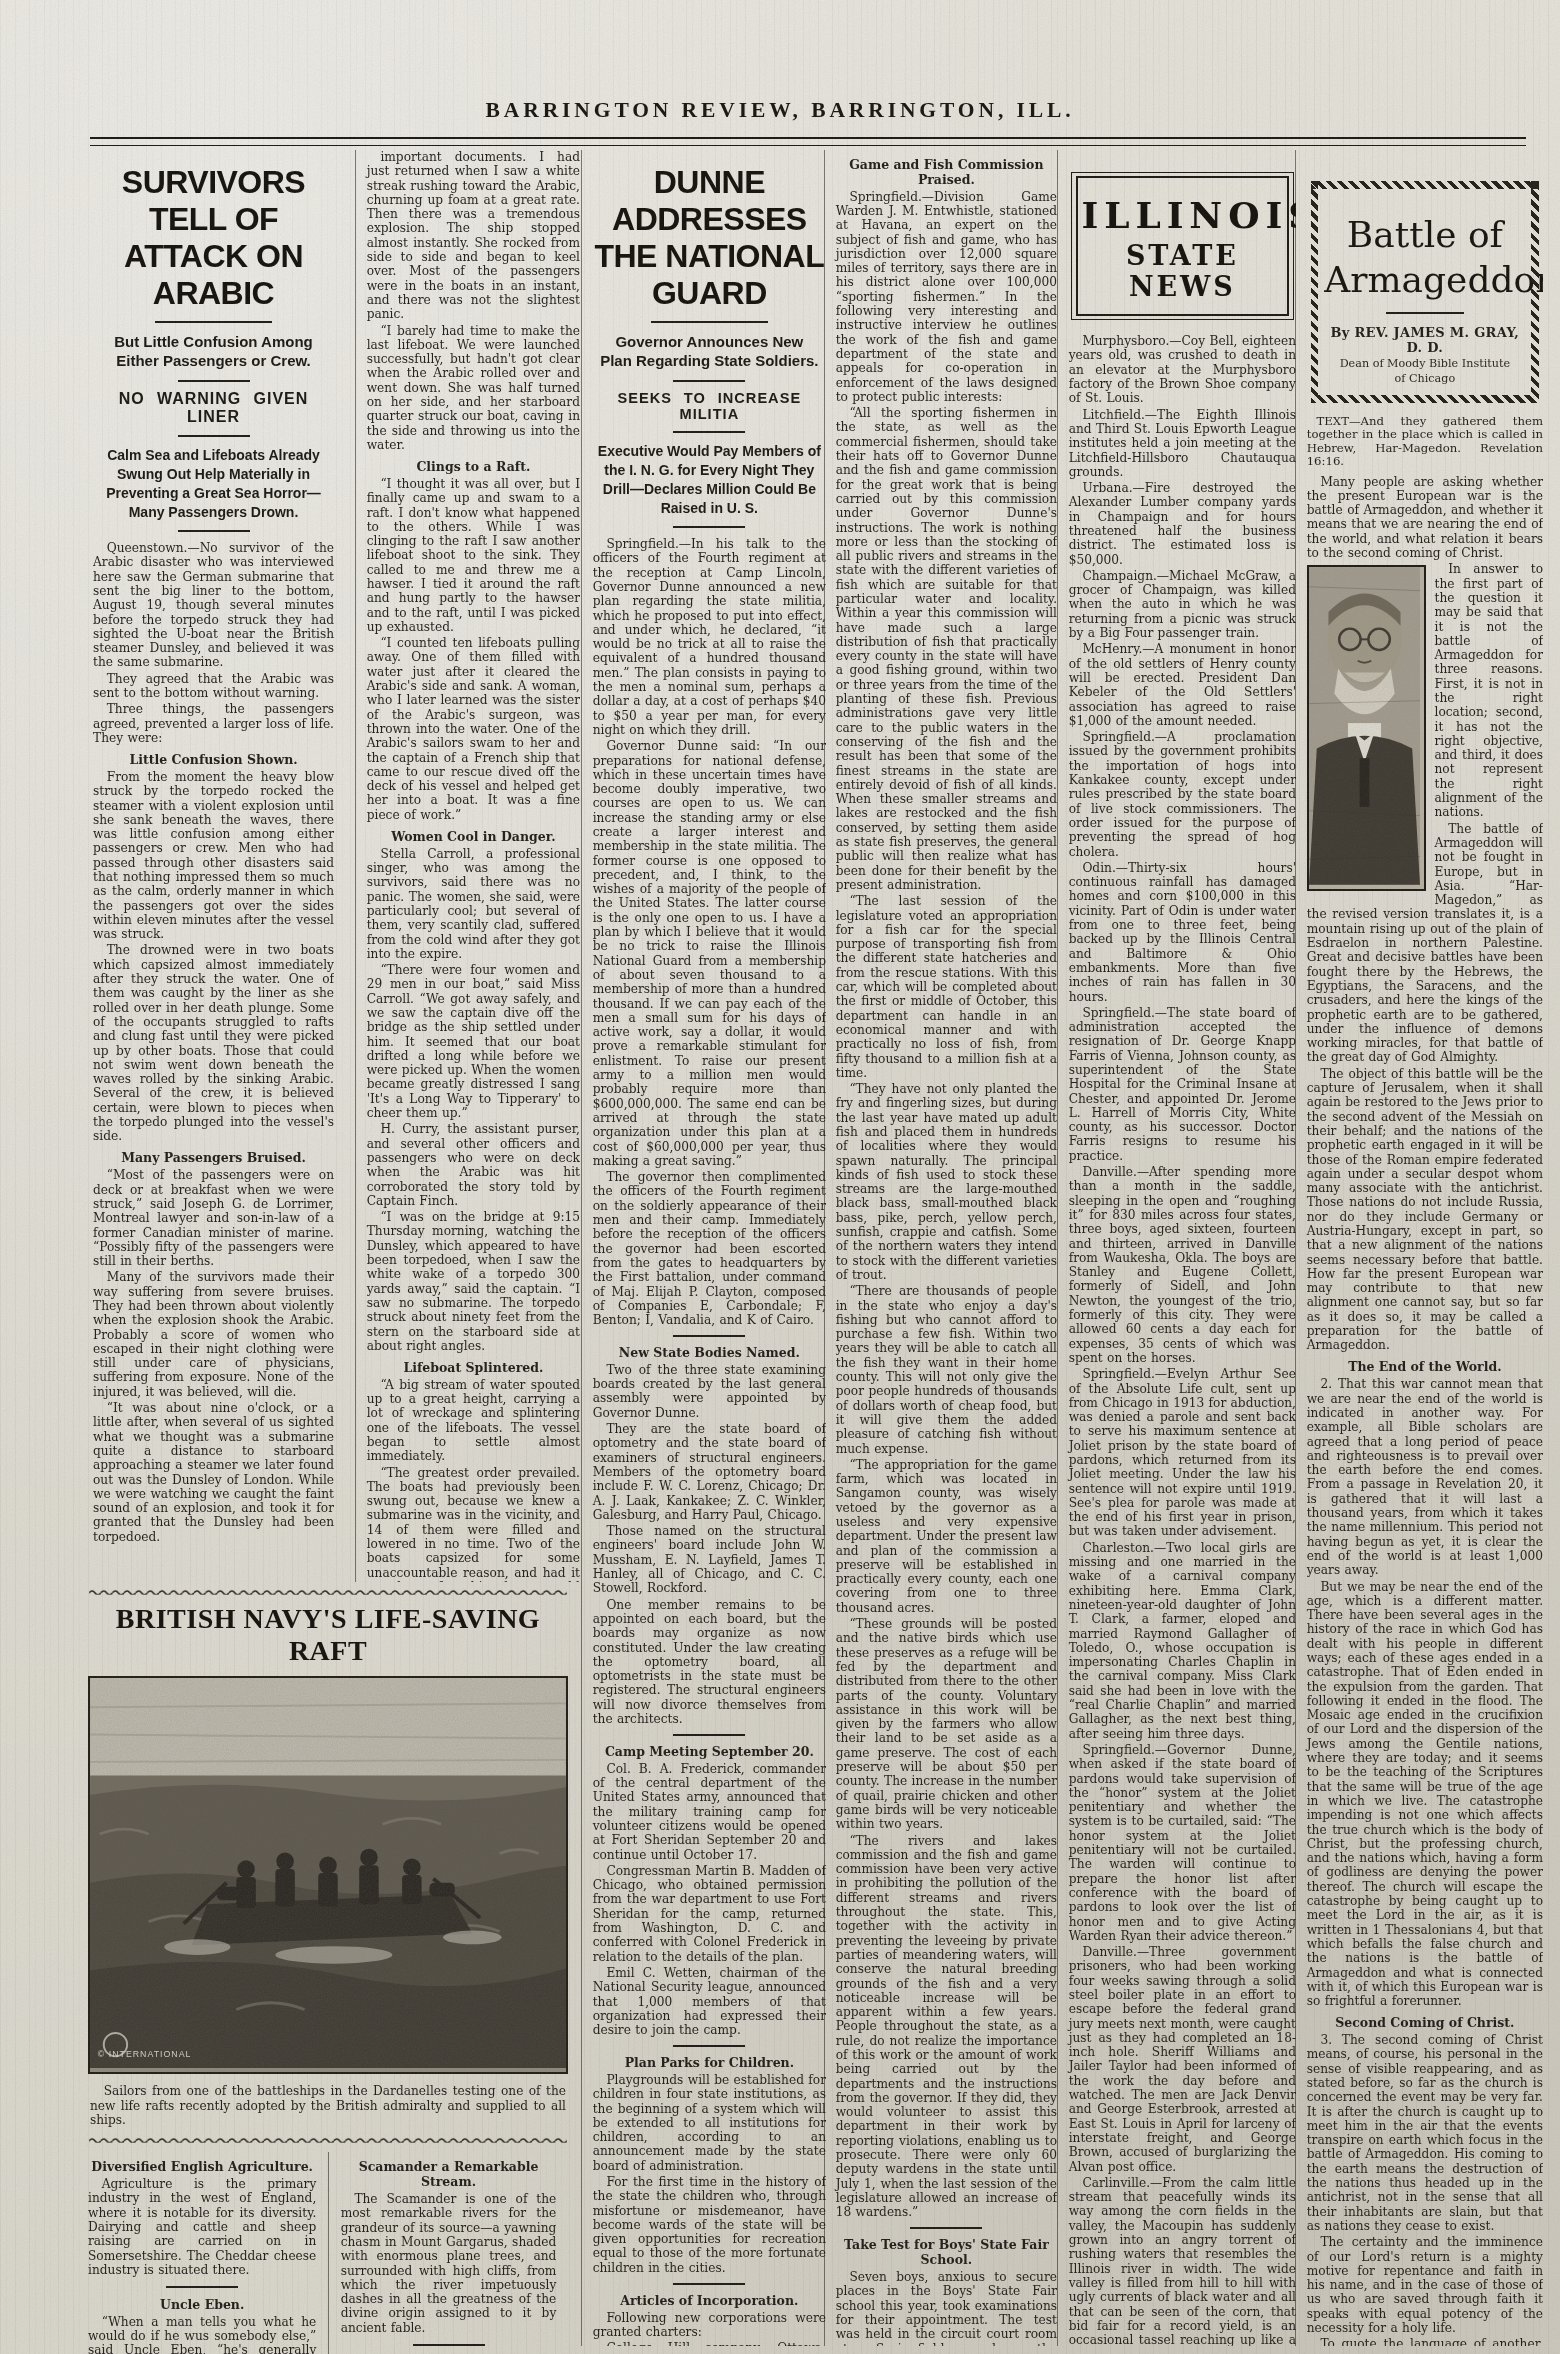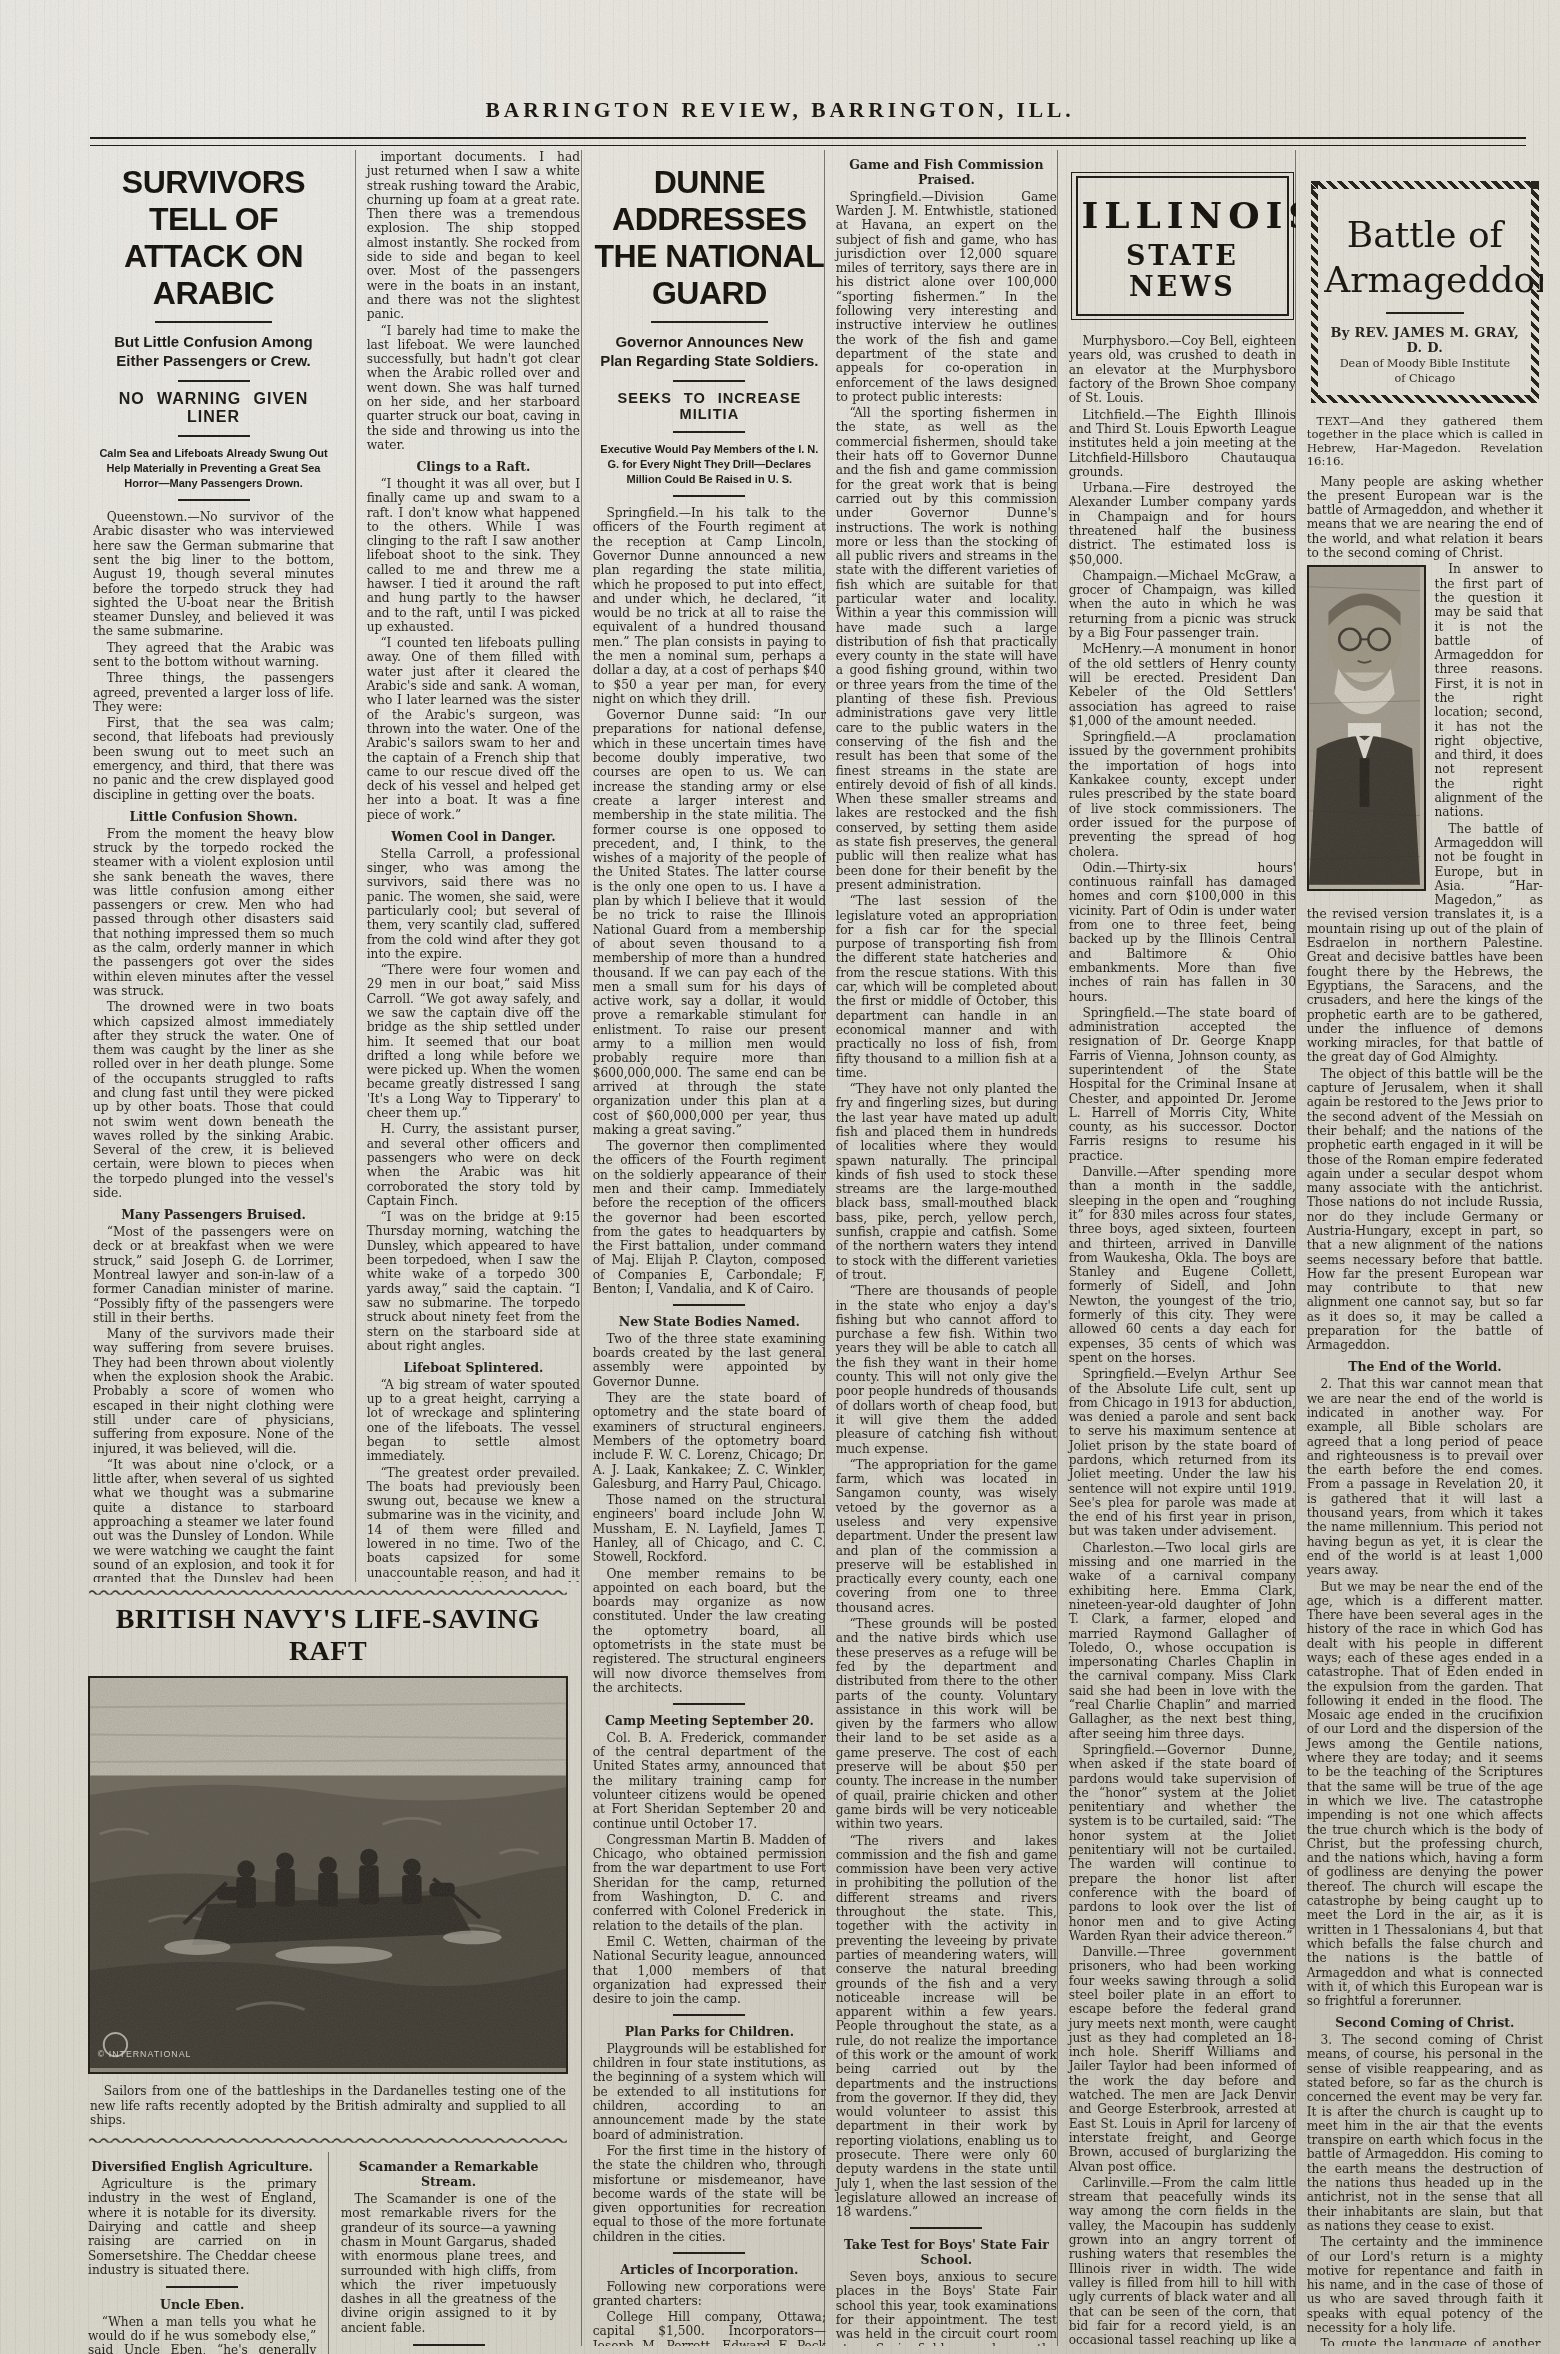--- a/index.html
+++ b/index.html
@@ -24,21 +24,21 @@
   #col3{left:566px;width:245px;height:2196px;}
   #col4{left:809px;width:233px;height:2196px;}
   #col5{left:1042px;width:239px;height:2196px;}
   #col6{left:1280px;width:248px;height:2196px;}
 
   .headline{font-family:"Liberation Sans",sans-serif;font-weight:700;font-size:32px;line-height:1.16;
     text-align:center;margin:13.7px 0 5.9px;color:#14110d;letter-spacing:-0.5px;}
   .deck{font-family:"Liberation Sans",sans-serif;font-weight:700;text-align:center;color:#1b1813;}
   .deck-lg{font-size:15px;line-height:1.3;padding:0 5.9px;}
   .deck-caps{font-size:16px;letter-spacing:1px;word-spacing:6.8px;}
-  .deck-sm{font-size:11px;line-height:1.35;padding:0 2px;}
+  .deck-sm{font-size:14px;line-height:1.35;padding:0 2px;}
   .divider{width:72px;border-top:2px solid #1e1b16;margin:8.8px auto;}
   .divider.wide{width:117px;}
 
   .para{font-size:12.2px;line-height:14.3px;text-align:justify;text-indent:13.7px;margin:0 0 2px;word-spacing:0.5px;}
   .subhead{font-weight:bold;text-align:center;font-size:12.5px;margin:6.8px 0 2.9px;}
   .body .divider{margin:7.8px auto;}
 
   .state-box{border:1px solid #1c1914;padding:3.9px;margin:21.5px 2px 13.7px;}
   .state-box-inner{border:2.9px solid #1c1914;padding:15.6px 3.9px 11.7px;text-align:center;}
   .state-title1{font-family:"DejaVu Serif",serif;font-weight:bold;font-size:36px;letter-spacing:5.9px;color:#14110d;}
@@ -101,21 +101,20 @@
     <div class="deck deck-lg">But Little Confusion Among Either Passengers or Crew.</div>
     <div class="divider"></div>
     <div class="deck deck-caps">NO WARNING GIVEN LINER</div>
     <div class="divider"></div>
     <div class="deck deck-sm">Calm Sea and Lifeboats Already Swung Out Help Materially in Preventing a Great Sea Horror—Many Passengers Drown.</div>
     <div class="divider"></div>
     <div class="body">
         <p class="para">Queenstown.—No survivor of the Arabic disaster who was interviewed here saw the German submarine that sent the big liner to the bottom, August 19, though several minutes before the torpedo struck they had sighted the U-boat near the British steamer Dunsley, and believed it was the same submarine.</p>
         <p class="para">They agreed that the Arabic was sent to the bottom without warning.</p>
         <p class="para">Three things, the passengers agreed, prevented a larger loss of life. They were:</p>
-        <p class="para">First, that the sea was calm; second, that lifeboats had previously been swung out to meet such an emergency, and third, that there was no panic and the crew displayed good discipline in getting over the boats.</p>
         <div class="subhead">Little Confusion Shown.</div>
         <p class="para">From the moment the heavy blow struck by the torpedo rocked the steamer with a violent explosion until she sank beneath the waves, there was little confusion among either passengers or crew. Men who had passed through other disasters said that nothing impressed them so much as the calm, orderly manner in which the passengers got over the sides within eleven minutes after the vessel was struck.</p>
         <p class="para">The drowned were in two boats which capsized almost immediately after they struck the water. One of them was caught by the liner as she rolled over in her death plunge. Some of the occupants struggled to rafts and clung fast until they were picked up by other boats. Those that could not swim went down beneath the waves rolled by the sinking Arabic. Several of the crew, it is believed certain, were blown to pieces when the torpedo plunged into the vessel's side.</p>
         <div class="subhead">Many Passengers Bruised.</div>
         <p class="para">“Most of the passengers were on deck or at breakfast when we were struck,” said Joseph G. de Lorrimer, Montreal lawyer and son-in-law of a former Canadian minister of marine. “Possibly fifty of the passengers were still in their berths.</p>
         <p class="para">Many of the survivors made their way suffering from severe bruises. They had been thrown about violently when the explosion shook the Arabic. Probably a score of women who escaped in their night clothing were still under care of physicians, suffering from exposure. None of the injured, it was believed, will die.</p>
         <p class="para">“It was about nine o'clock, or a little after, when several of us sighted what we thought was a submarine quite a distance to starboard approaching a steamer we later found out was the Dunsley of London. While we were watching we caught the faint sound of an explosion, and took it for granted that the Dunsley had been torpedoed.</p>
       </div>
   </div>
 

